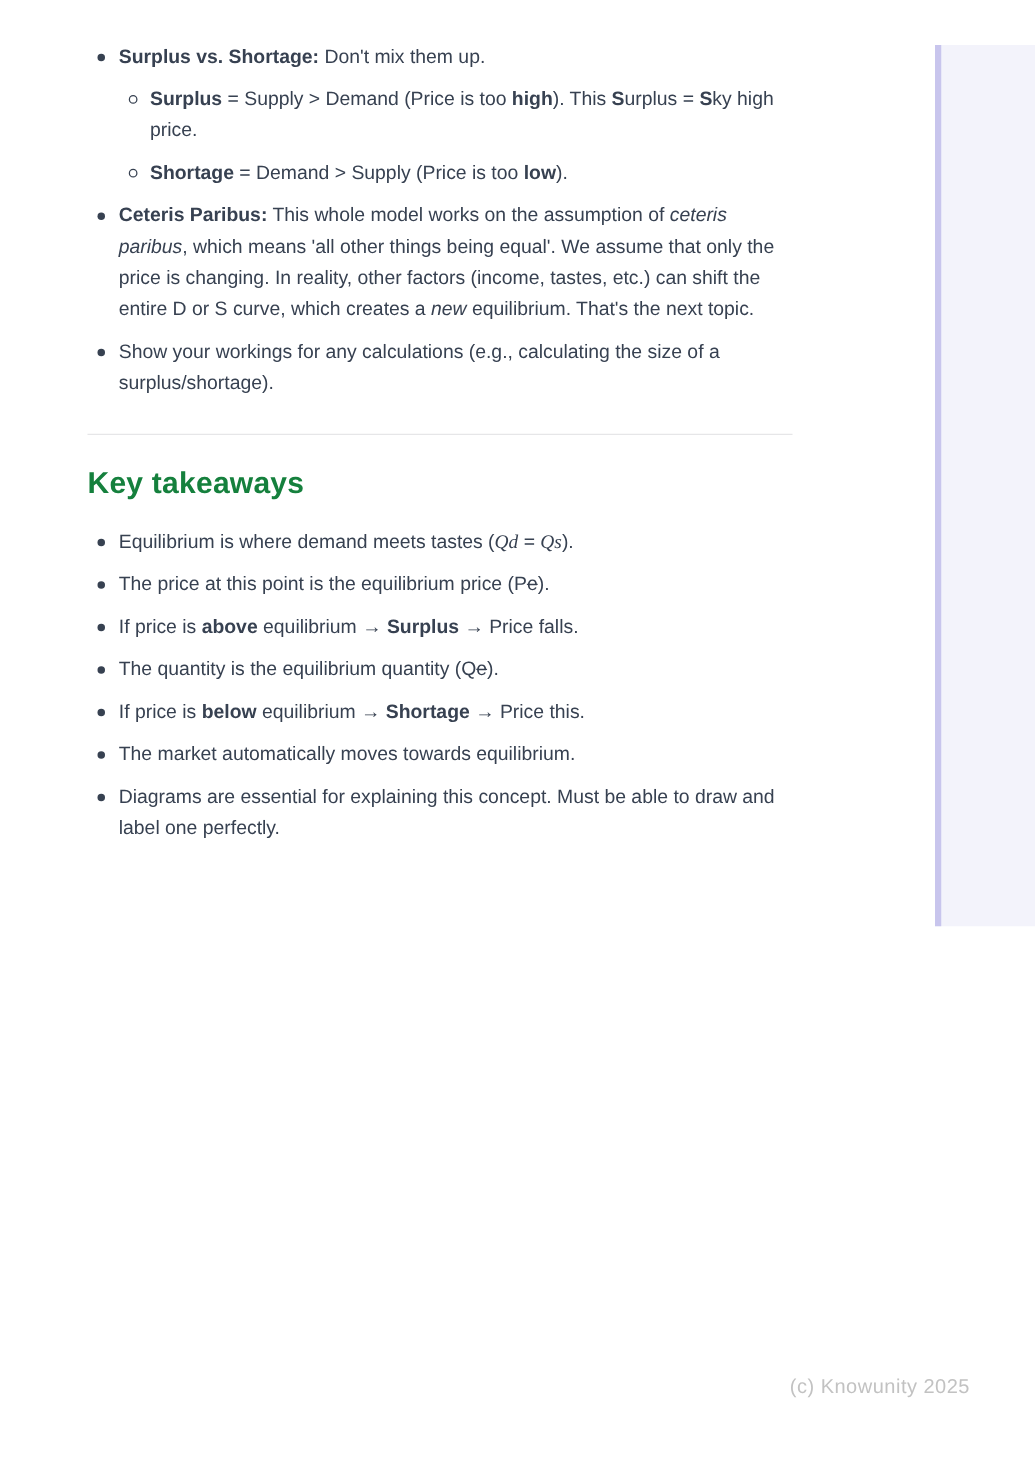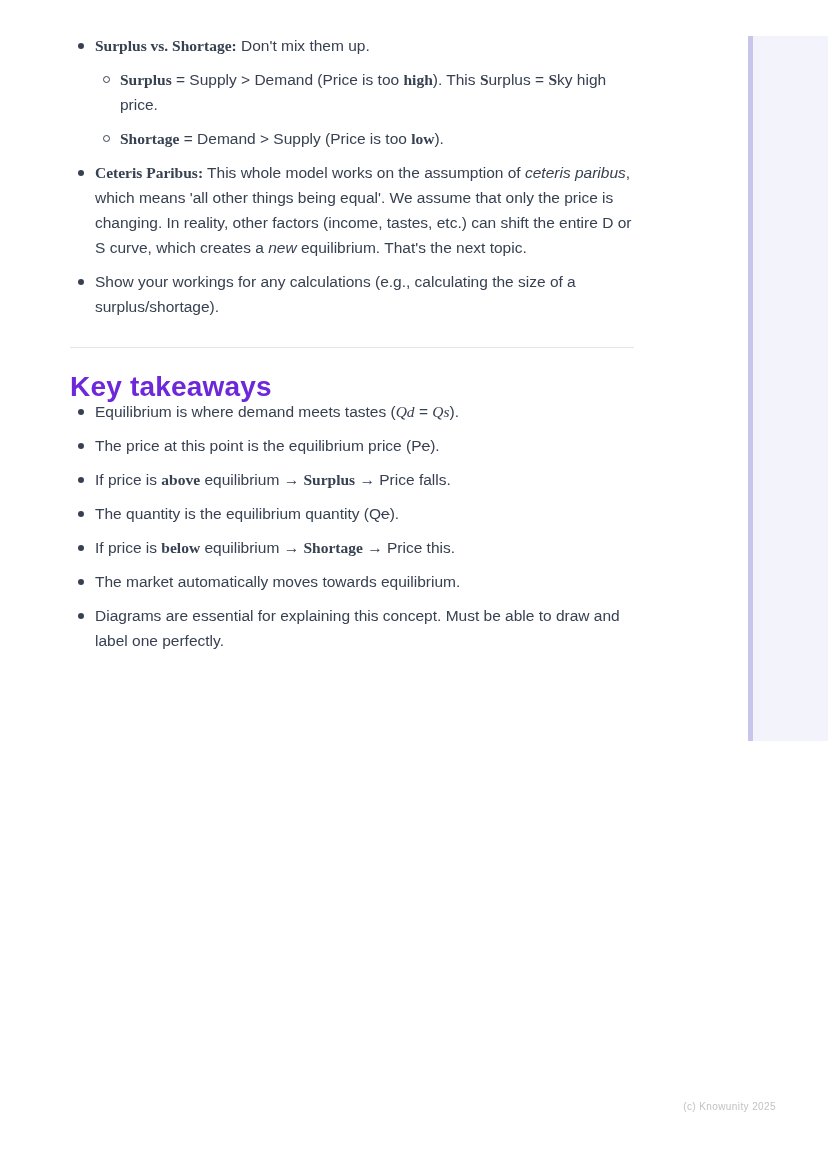--- a/index.html
+++ b/index.html
@@ -59,44 +59,45 @@
     position: absolute;
     left: 8px;
     top: 9px;
     width: 5px;
     height: 5px;
     border-radius: 50%;
     background: #ffffff;
     border: 1.5px solid #374151;
   }
 
-  .b { font-weight: 700; font-family: Liberation Serif, serif; }
+  .b { font-weight: 700; }
   .i { font-style: italic; }
   .math { font-family: "Liberation Serif", serif; font-style: italic; }
   .strike { text-decoration: line-through; }
 
   hr.divider {
     border: none;
     border-top: 1px solid #e6e6e8;
     margin: 28px 0 0 0;
   }
 
   h2.section-heading {
     margin-top: 26px;
-    font-size: 28px;
+    margin-bottom: 22px;
+    font-size: 24px;
     font-weight: 700;
-    color: #6d28d9;
+    color: #15803d;
     letter-spacing: 0.2px;
   }
 
   .copyright {
     position: absolute;
     top: 1101px;
     right: 52px;
-    font-size: 10px;
+    font-size: 16px;
     color: #c2c2c2;
     letter-spacing: 0.4px;
   }
 </style>
 </head>
 <body>
 
 <div class="edge-panel"></div>
 
 <div class="content">

